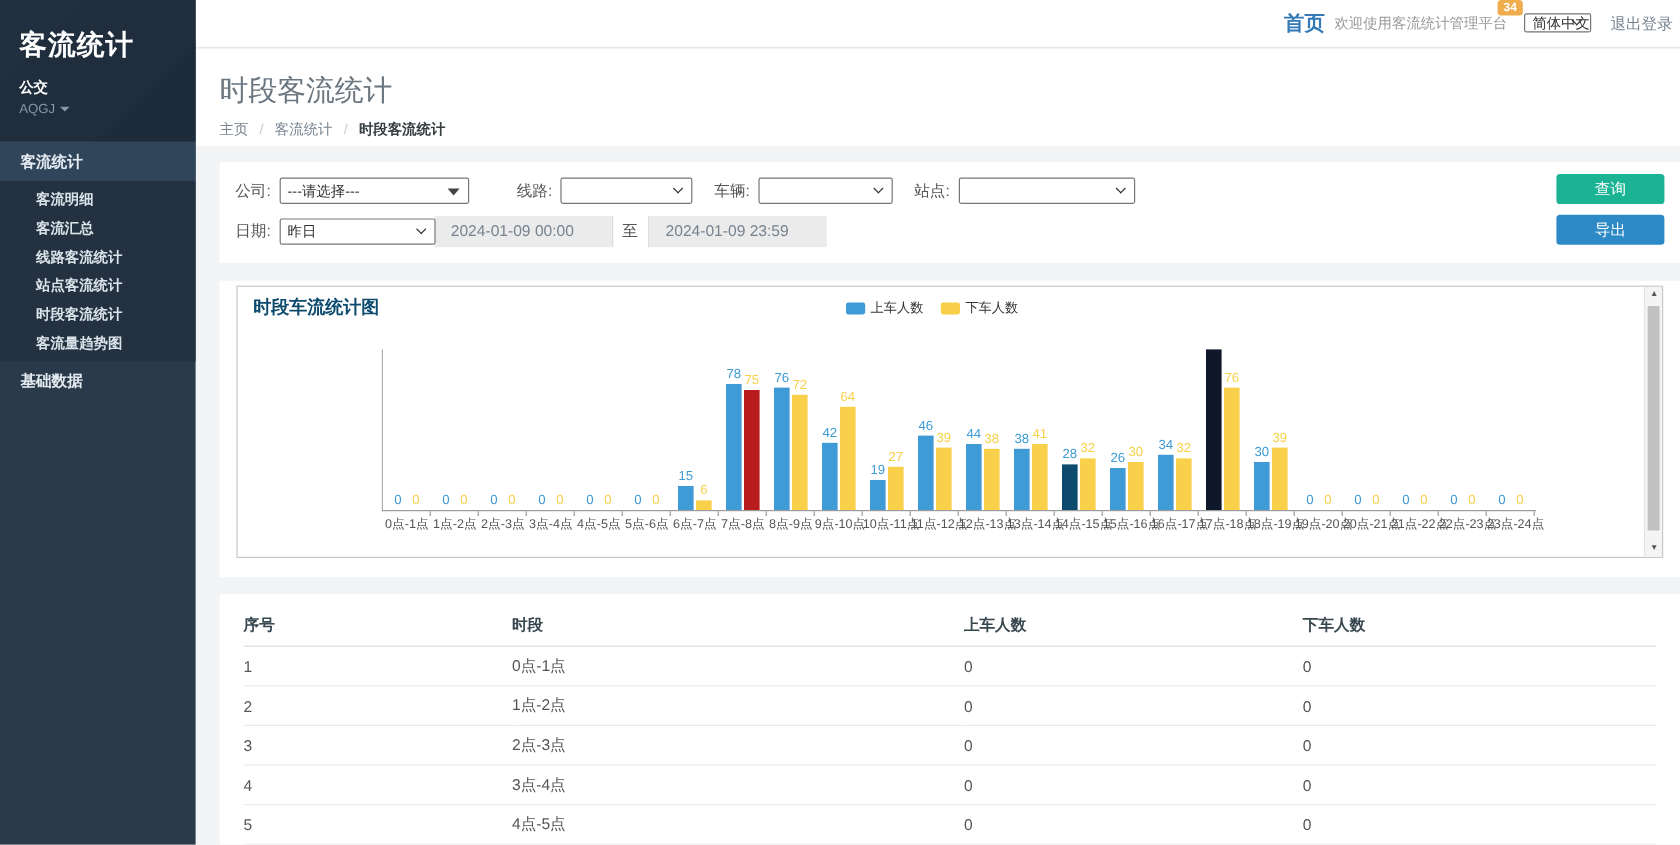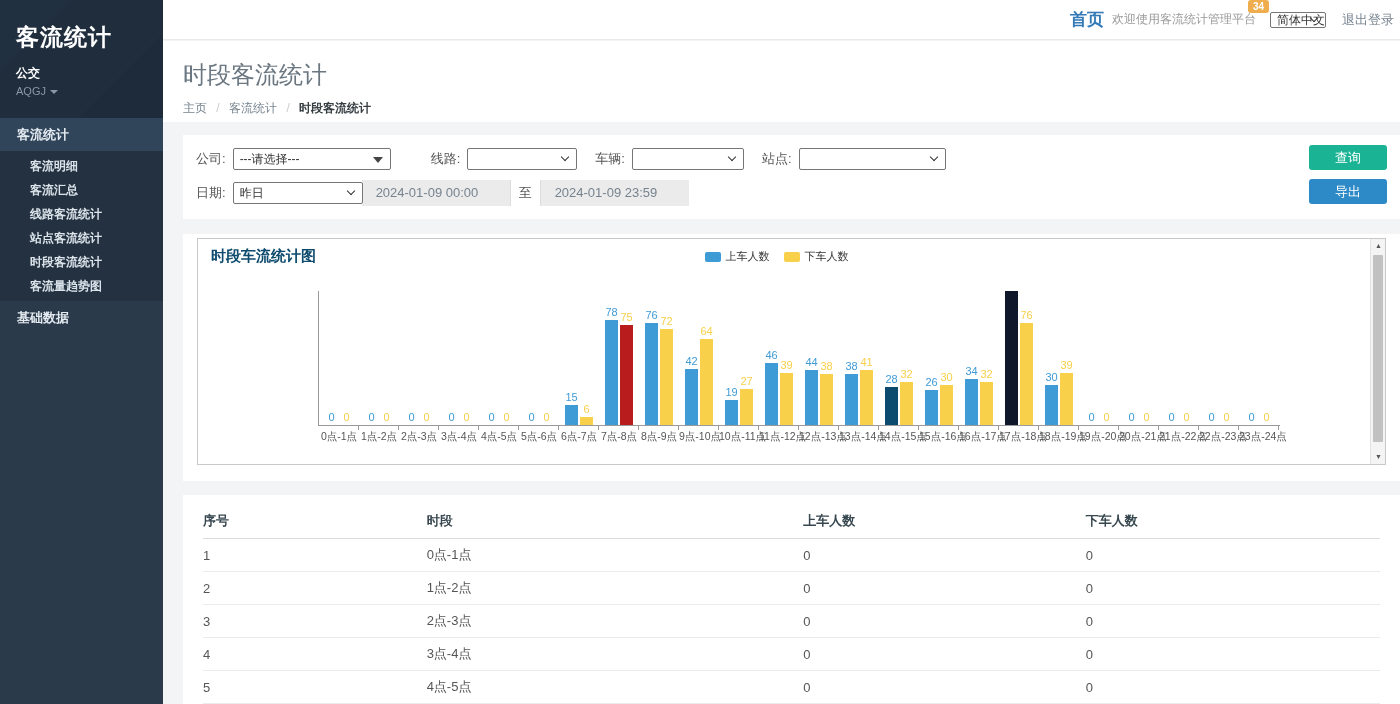--- a/index.html
+++ b/index.html
@@ -70,21 +70,21 @@
   .sel-company { width:158px; margin-right:40px; }
   .sel-line    { width:110px; margin-right:18px; }
   .sel-vehicle { width:112px; margin-right:18px; }
   .sel-station { width:147px; }
   .sel-date    { width:130px; margin-right:0; }
   .date-group { display:flex; align-items:stretch; margin-left:-1px; height:26px; }
   .date-box { background:#ebebeb; color:#76838f; font-size:13px; line-height:26px; padding:0 14px;
     width:148px; white-space:nowrap; }
   .date-sep { background:#fff; border-left:1px solid #dcdcdc; border-right:1px solid #dcdcdc;
     color:#555; font-size:13px; line-height:26px; padding:0 8px; }
-  .btn { position:absolute; right:13px; width:78px; height:25px; border:none; border-radius:3px;
+  .btn { position:absolute; right:13px; width:90px; height:25px; border:none; border-radius:3px;
     color:#fff; font-size:13px; cursor:pointer; font-family:inherit; }
   .btn-search { top:10px; background:#1ab394; }
   .btn-export { top:44px; background:#2d8ac7; }
 
   
   .chart-card { padding:4px 14px 16px 14px; margin-bottom:14px; }
   .chart-box { position:relative; height:227px; border:1px solid #c9c9c9; background:#fff; overflow:hidden; }
   .chart-title { position:absolute; left:13px; top:8px; font-size:15px; font-weight:bold; color:#0c4a6e; }
   .legend { position:absolute; left:0; right:30px; top:10px; display:flex; justify-content:center; gap:14px; }
   .legend-item { display:flex; align-items:center; gap:5px; font-size:11px; color:#333; cursor:pointer; }

